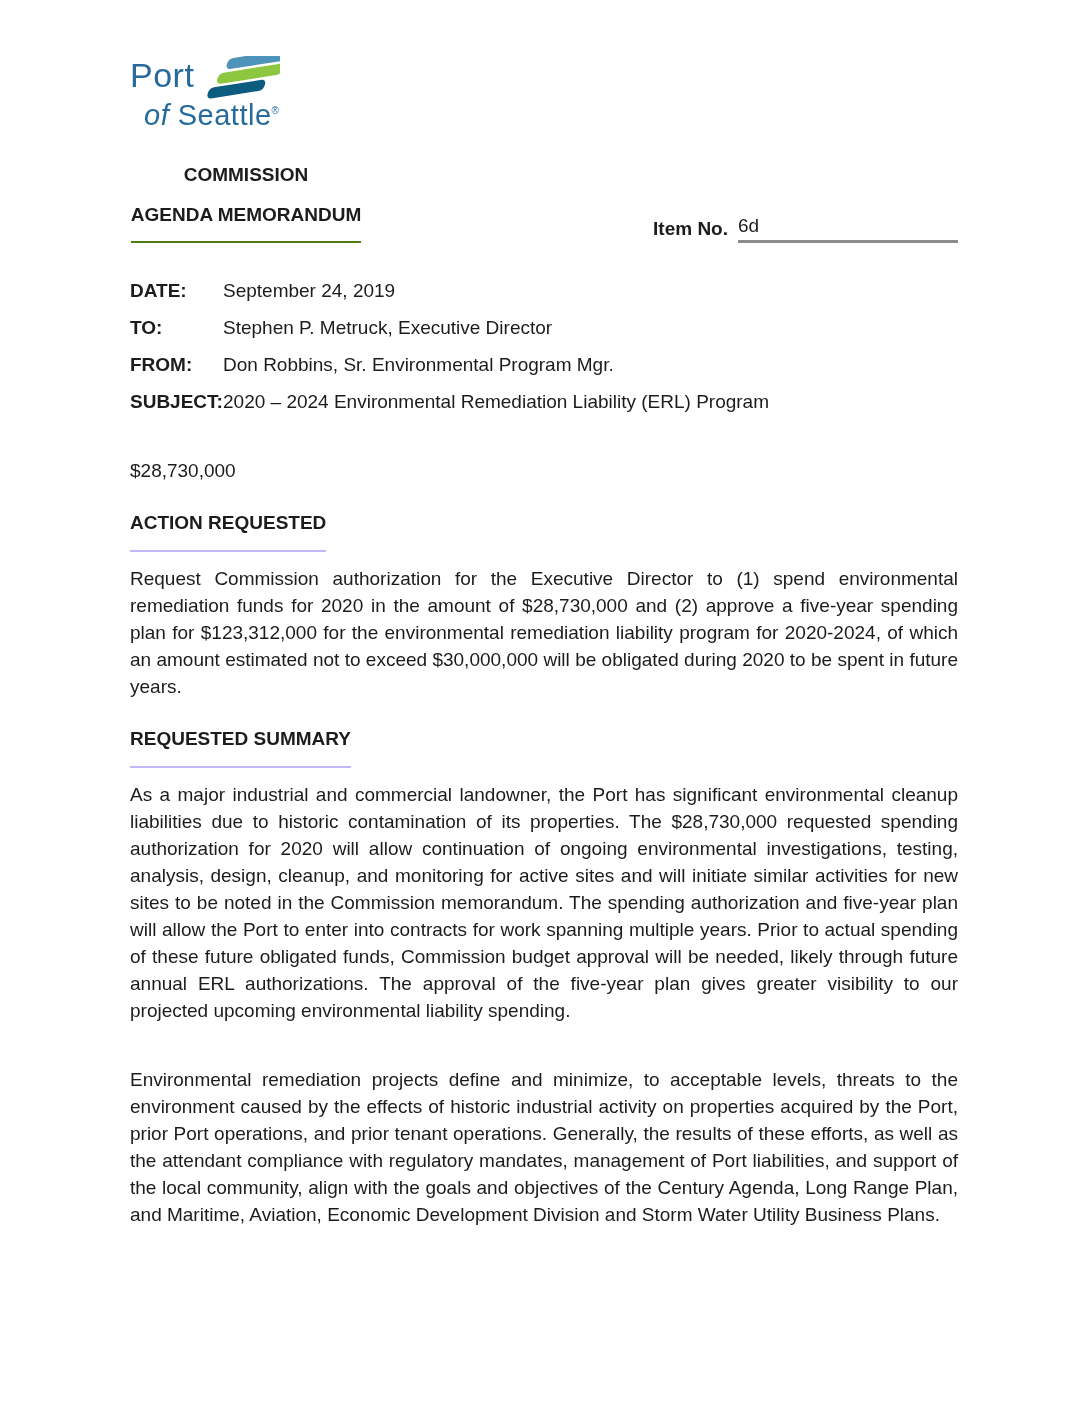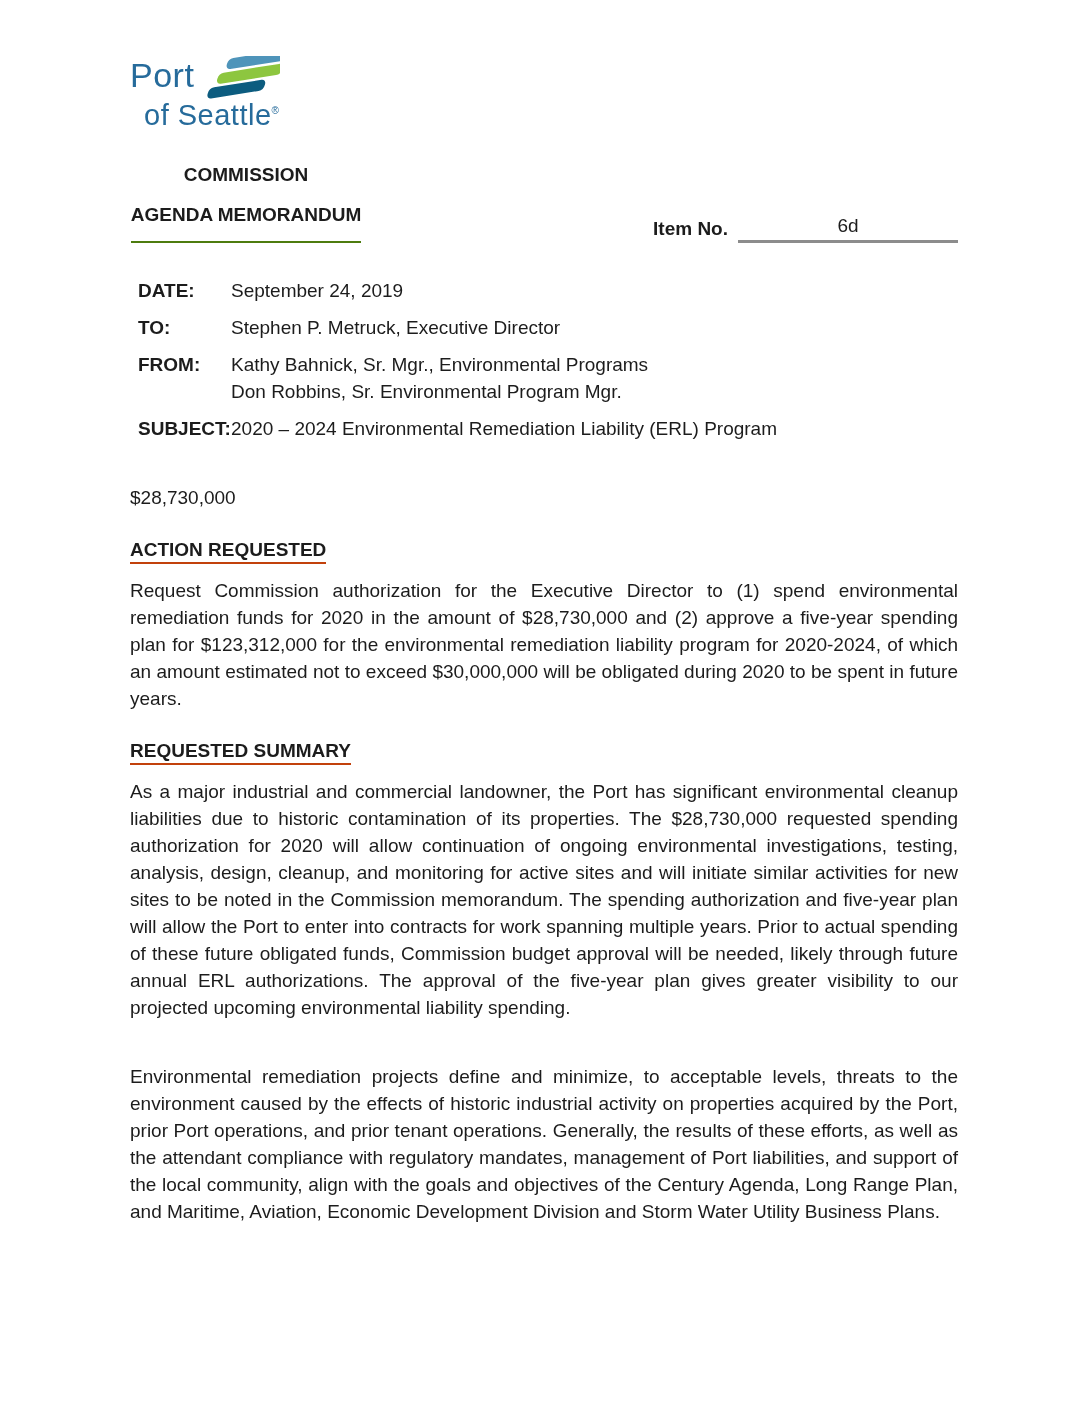--- a/index.html
+++ b/index.html
@@ -20,51 +20,51 @@
   .logo-top { display:flex; align-items:flex-start; }
   .logo-port {
     color:#266b9b; font-size:34px; line-height:34px; letter-spacing:0.5px;
     font-weight:400;
   }
   .logo-swoosh { margin-left:8px; margin-top:-2px; }
   .logo-bottom {
     color:#266b9b; font-size:29px; line-height:30px; margin-left:14px; margin-top:-4px;
     letter-spacing:0.5px;
   }
-  .logo-of { }
+  .logo-of { font-style:italic; }
   .logo-reg { font-size:10px; vertical-align:super; }
 
   
   .hrow { display:flex; align-items:flex-end; }
   .hrow + .hrow { margin-top:8px; }
   .hrow-action { margin-top:18px !important; }
   .hleft { width:232px; text-align:center; font-weight:bold; }
   .hleft .underlined { display:inline-block; border-bottom:2px solid #4d7c0f; padding-bottom:15px; }
   .hright { margin-left:auto; display:flex; align-items:flex-end; }
   .hlabel { font-weight:bold; padding-bottom:3px;margin-top:24px; }
   .hline {
-    width:220px; margin-left:10px; text-align:center;
+    width:220px; margin-left:10px; 
     padding-bottom:3px;
   }
   .hline-gray { border-bottom:3px solid #8c8c8c; }
   .hline-dark { border-bottom:2px solid #2a2a2a; }
   .header-block { margin-bottom:34px; }
 
   
   .meta-row { display:flex; line-height:27px; margin-bottom:10px; }
-  .meta-label { width:93px; flex-shrink:0; font-weight:bold;margin-left:8px; }
+  .meta-label { width:93px; flex-shrink:0; font-weight:bold; }
 
   
   .amount-row { display:flex; line-height:27px; margin-top:42px; }
   .amount-label { width:328px; flex-shrink:0; font-weight:bold; }
 
   
   .section { margin-top:28px; }
   .section-heading { font-weight:bold; }
-  .section-heading span { display:inline-block; border-bottom:2px solid #c2410c; padding-bottom:1px; }
+  .section-heading span { display:inline-block; border-bottom:2px solid #c4b5fd; padding-bottom:16px; }
   .section p {
     text-align:justify; line-height:27px; margin:13px 0 0 0;
   }
   .section p + p { margin-top:42px; }
 </style>
 </head>
 <body>
 
 <div class="page">
 
@@ -106,21 +106,20 @@
       <div class="meta-label">DATE:</div>
       <div>September 24, 2019</div>
     </div>
     <div class="meta-row">
       <div class="meta-label">TO:</div>
       <div>Stephen P. Metruck, Executive Director</div>
     </div>
     <div class="meta-row">
       <div class="meta-label">FROM:</div>
       <div>
-        <div>Kathy Bahnick, Sr. Mgr., Environmental Programs</div>
         <div>Don Robbins, Sr. Environmental Program Mgr.</div>
       </div>
     </div>
     <div class="meta-row">
       <div class="meta-label">SUBJECT:</div>
       <div>2020 – 2024 Environmental Remediation Liability (ERL) Program</div>
     </div>
   </div>
 
   <div class="amount-row">

